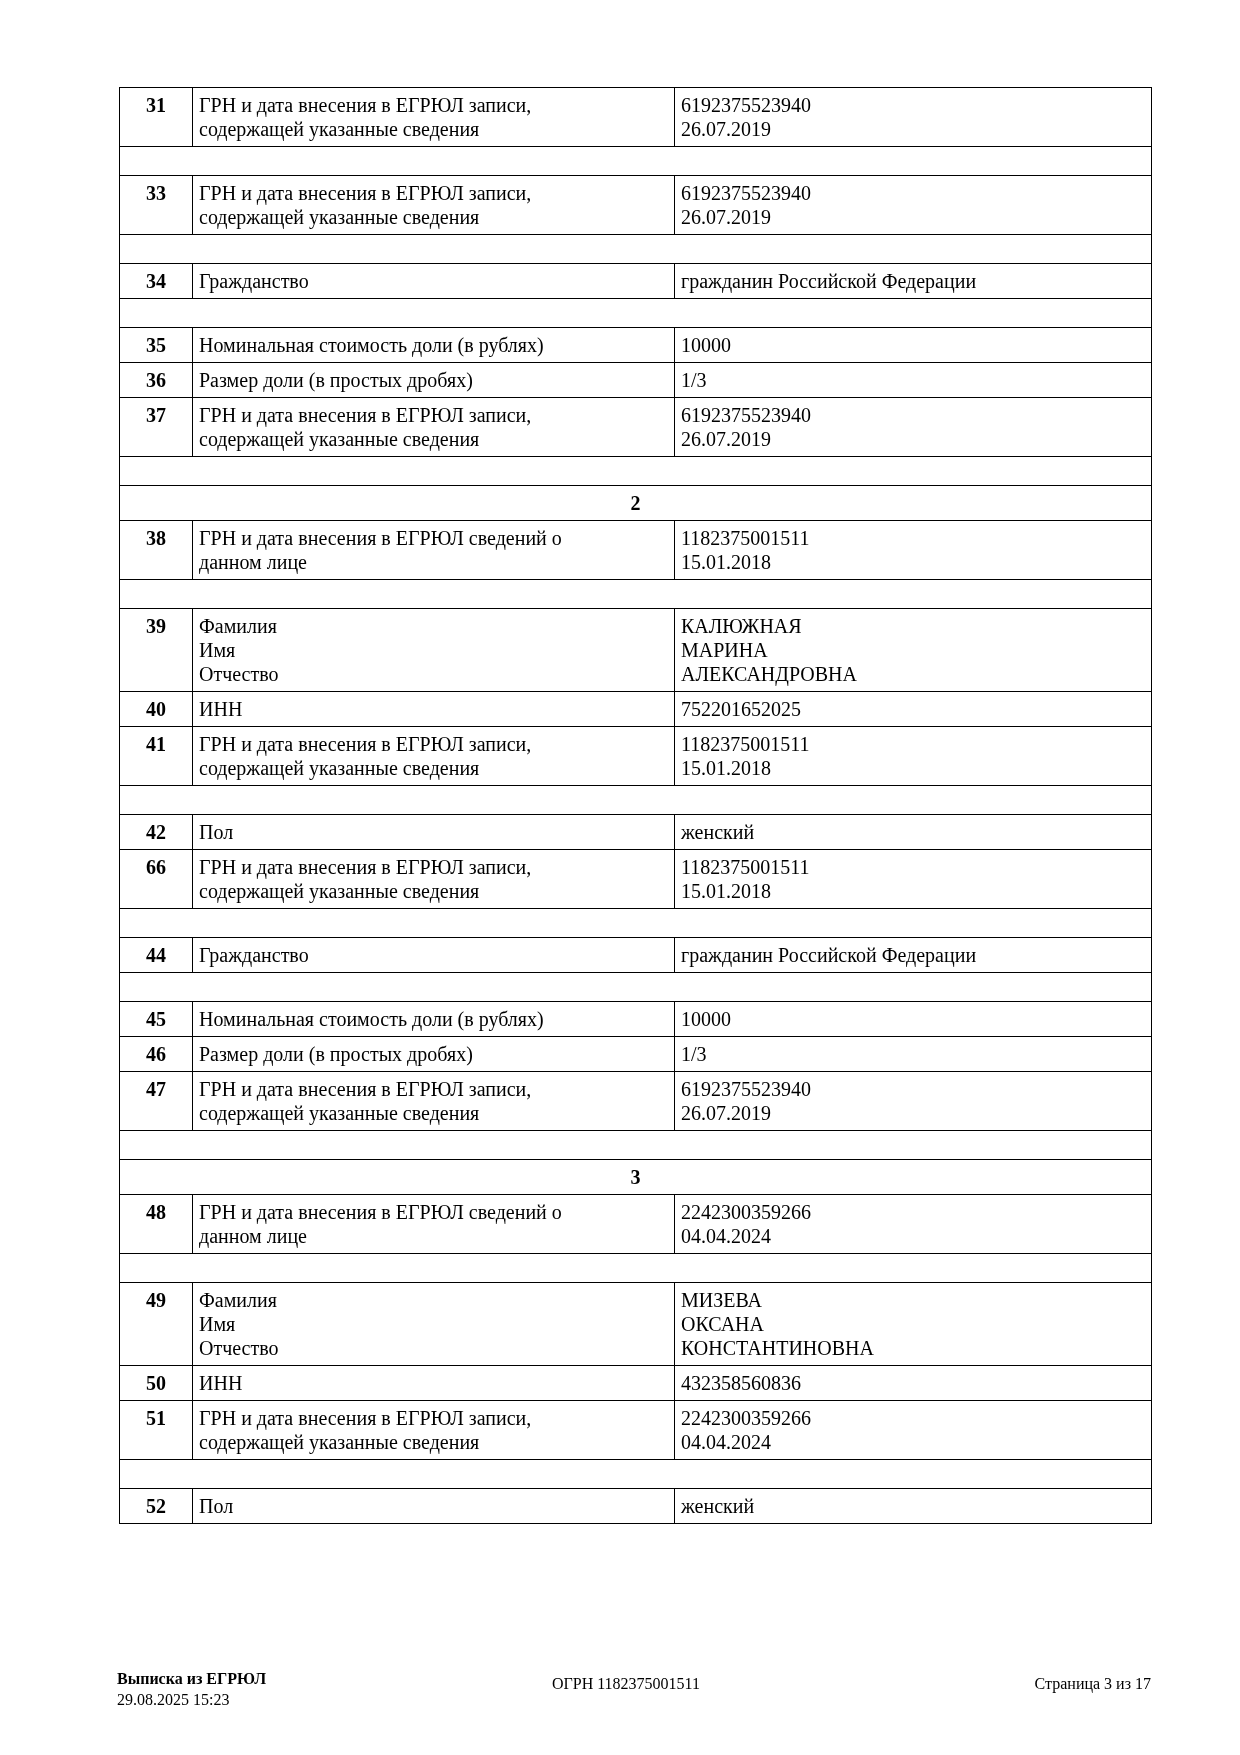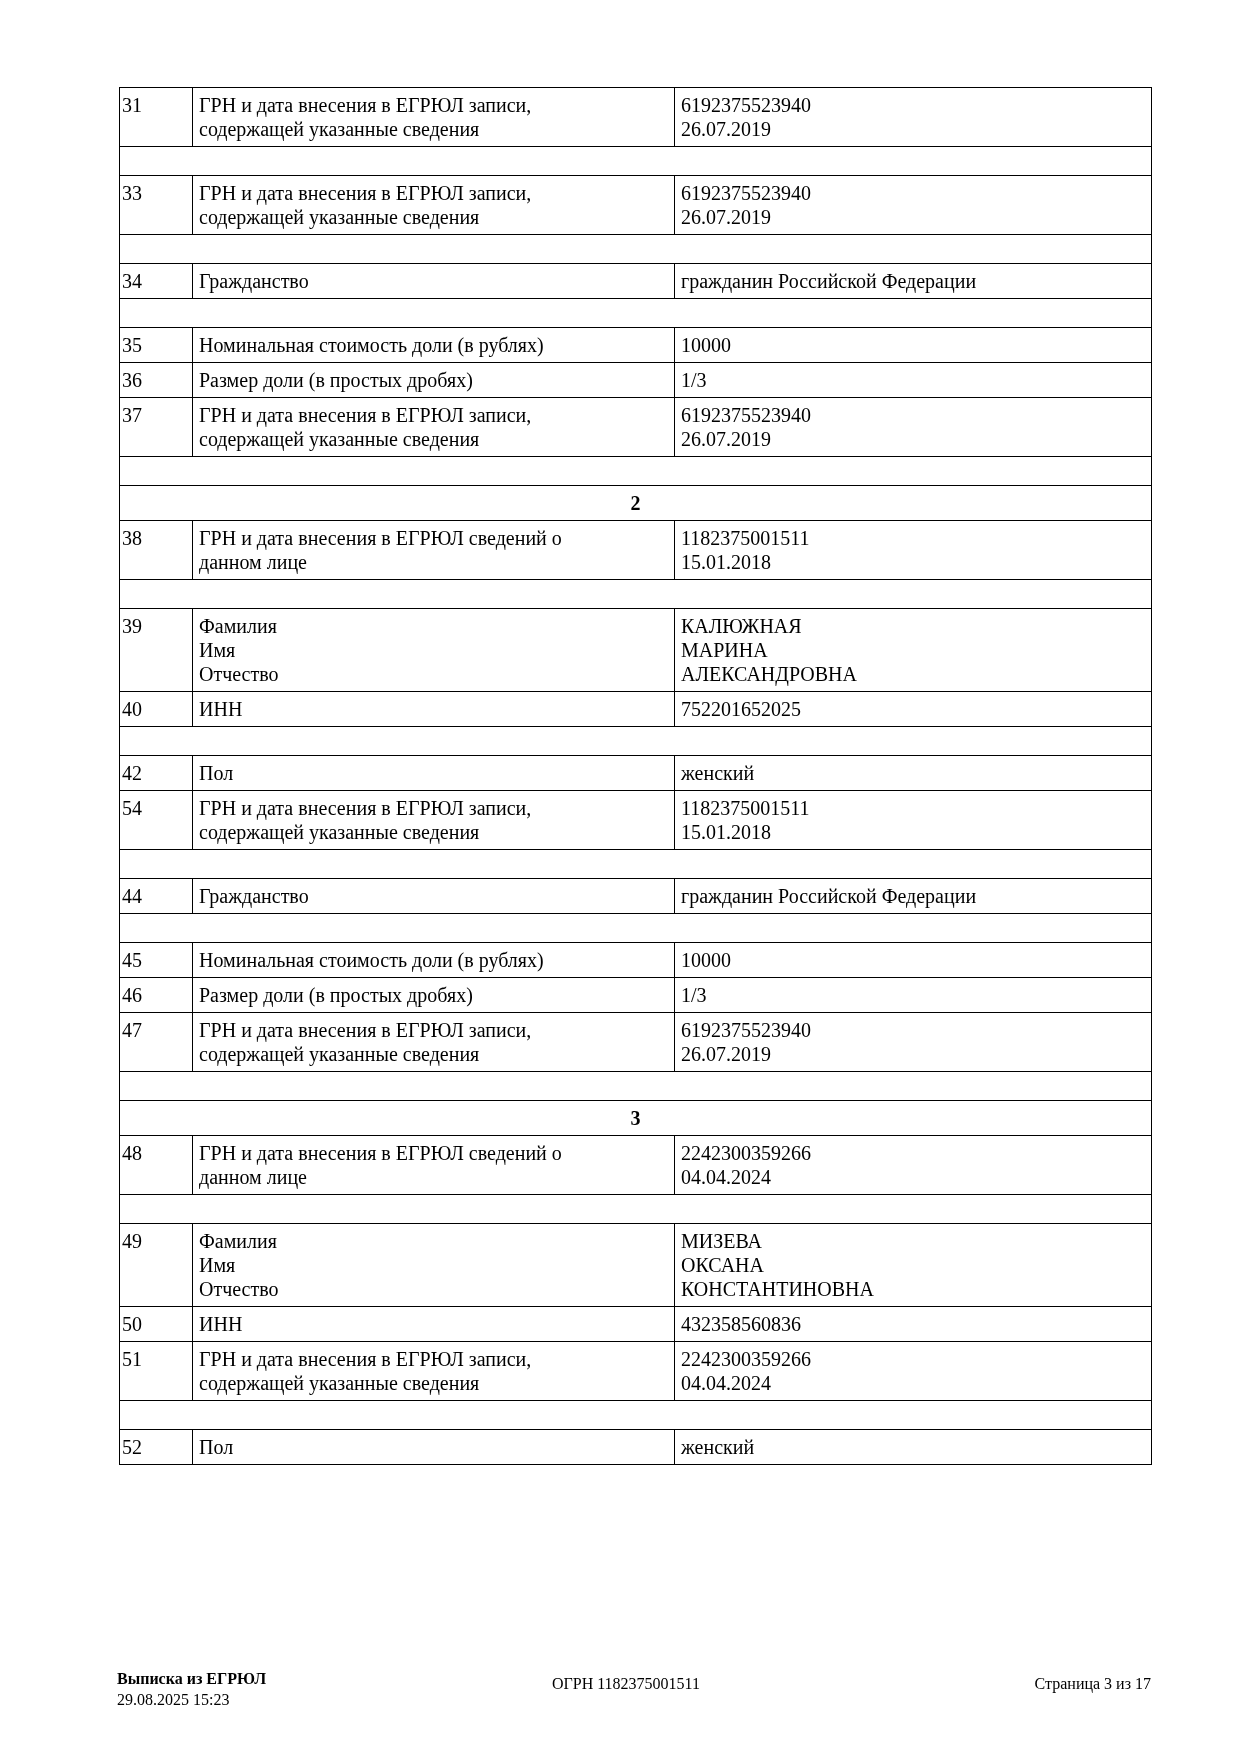--- a/index.html
+++ b/index.html
@@ -32,23 +32,24 @@
     line-height: 24px;
     padding: 5px 6px;
     white-space: pre-line;
     overflow: hidden;
   }
   col.c-num   { width: 73px;  }
   col.c-label { width: 482px; }
   col.c-value { width: 477px; }
 
   td.num {
-    text-align: left;
+    text-align: center;
     padding-left: 2px;
     padding-right: 2px;
+    font-weight: bold;
   }
   tr.spacer td {
     height: 28px;
     padding: 0;
   }
   tr.section td {
     text-align: center;
     font-weight: bold;
     height: 24px;
   }
@@ -161,33 +162,40 @@
 МАРИНА
 АЛЕКСАНДРОВНА</td>
   </tr>
 
   <tr class="row">
     <td class="num">40</td>
     <td class="label">ИНН</td>
     <td class="value">752201652025</td>
   </tr>
 
+  <tr class="row">
+    <td class="num">41</td>
+    <td class="label">ГРН и дата внесения в ЕГРЮЛ записи,
+содержащей указанные сведения</td>
+    <td class="value">1182375001511
+15.01.2018</td>
+  </tr>
 
   <tr class="spacer">
     <td class="spacer-cell" colspan="3"></td>
   </tr>
 
   <tr class="row">
     <td class="num">42</td>
     <td class="label">Пол</td>
     <td class="value">женский</td>
   </tr>
 
   <tr class="row">
-    <td class="num">54</td>
+    <td class="num">66</td>
     <td class="label">ГРН и дата внесения в ЕГРЮЛ записи,
 содержащей указанные сведения</td>
     <td class="value">1182375001511
 15.01.2018</td>
   </tr>
 
   <tr class="spacer">
     <td class="spacer-cell" colspan="3"></td>
   </tr>
 

